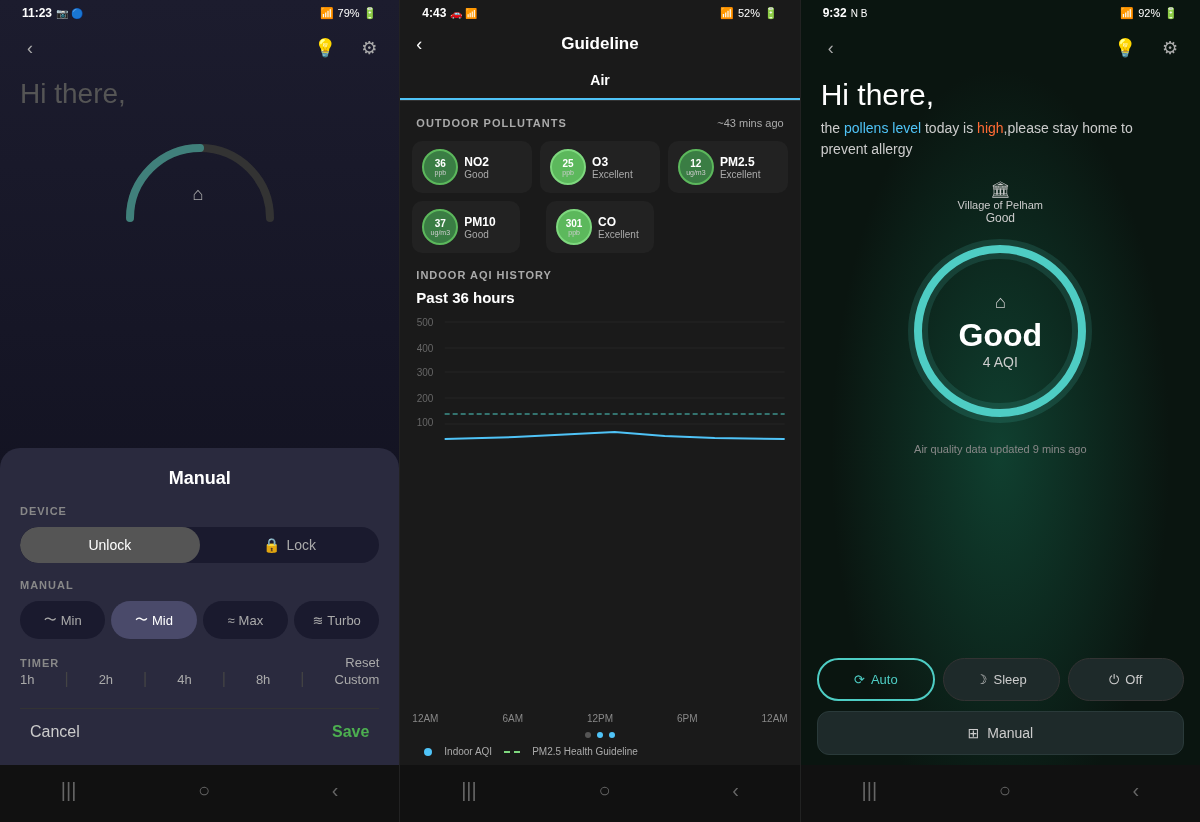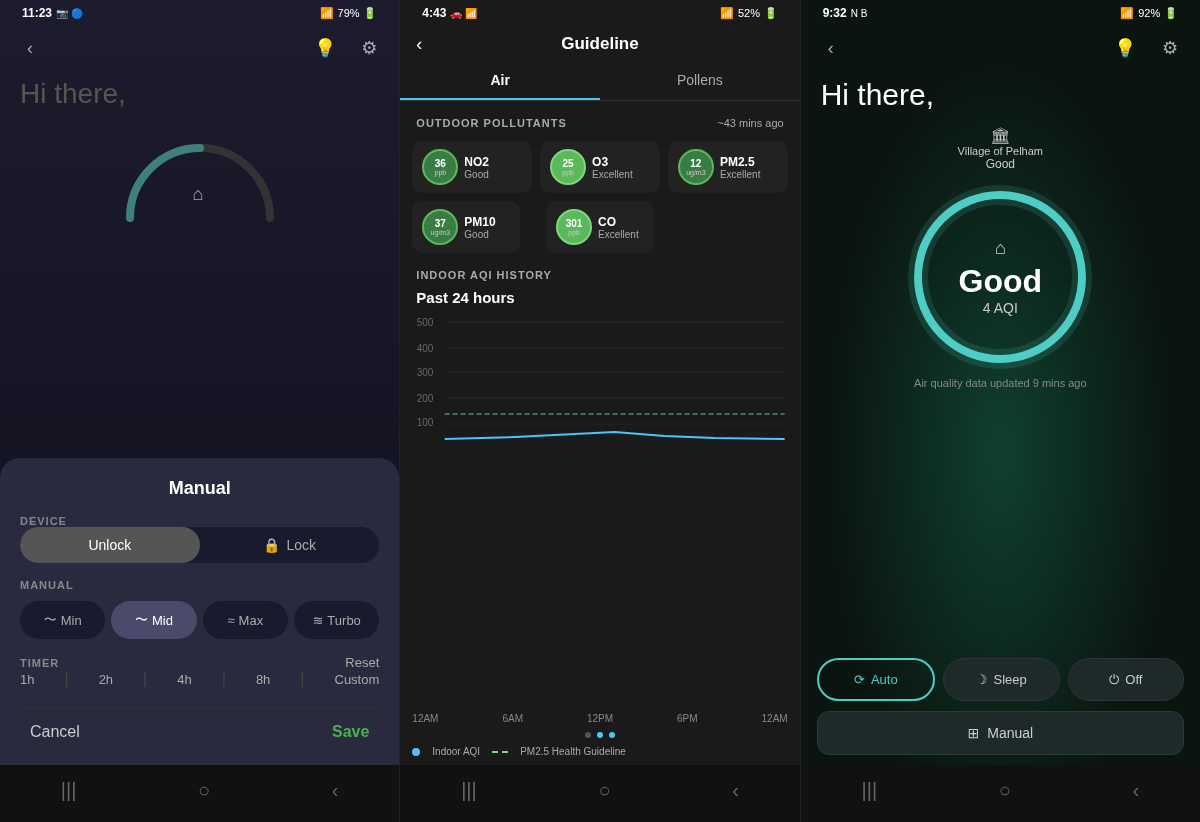--- a/index.html
+++ b/index.html
@@ -104,20 +104,21 @@
       font-size: 18px;
       font-weight: 600;
       color: #fff;
       margin-bottom: 16px;
     }
     .device-label {
       font-size: 11px;
       font-weight: 700;
       color: #888;
       letter-spacing: 1px;
+      margin-bottom: 10px;
     }
     .device-toggle {
       display: flex;
       background: #1a1a2e;
       border-radius: 25px;
       overflow: hidden;
       margin-bottom: 16px;
     }
     .toggle-btn {
       flex: 1;
@@ -345,21 +346,21 @@
     .chart-labels {
       display: flex;
       justify-content: space-between;
       padding: 4px 12px 4px;
       font-size: 10px;
       color: #888;
     }
     .chart-legend {
       display: flex;
       gap: 12px;
-      padding: 4px 12px 8px;
+      padding: 4px 24px 8px;
       font-size: 10px;
       color: #aaa;
       align-items: center;
     }
     .legend-dot {
       width: 8px; height: 8px;
       border-radius: 50%;
       background: #4fc3f7;
       display: inline-block;
     }
@@ -456,21 +457,21 @@
       flex-direction: column;
       align-items: center;
     }
     .home-icon-gauge { font-size: 18px; color: #ccc; margin-bottom: 4px; }
     .aqi-status-text { font-size: 32px; font-weight: 700; color: #fff; }
     .aqi-value { font-size: 14px; color: #ccc; }
 
     .aqi-update {
       font-size: 11px;
       color: #888;
-      margin-top: 0;
+      margin-top: 12px;
     }
 
     .mode-buttons {
       display: flex;
       gap: 8px;
       padding: 10px 16px 6px;
     }
     .mode-btn {
       flex: 1;
       padding: 12px 6px;
@@ -649,21 +650,20 @@
     </div>
   </div>
 
   <div class="panel-2-header">
     <span class="back-btn">‹</span>
     <span class="panel-2-title">Guideline</span>
   </div>
 
   <div class="tab-bar">
     <div class="tab active">Air</div>
-    <div class="tab">Pollens</div>
   </div>
 
   <div class="section-title">
     <span>OUTDOOR POLLUTANTS</span>
     <span class="time-ago">~43 mins ago</span>
   </div>
 
   <div class="pollutants-grid">
     <div class="pollutant-card">
       <div class="pollutant-circle">
@@ -715,21 +715,21 @@
       </div>
       <div class="pollutant-info">
         <div class="p-name">CO</div>
         <div class="p-status">Excellent</div>
       </div>
     </div>
     <div></div>
   </div>
 
   <div class="indoor-title">INDOOR AQI HISTORY</div>
-  <div class="chart-title">Past 24 hours</div>
+  <div class="chart-title">Past 36 hours</div>
 
   <div class="chart-area">
     <svg class="chart-svg" viewBox="0 0 370 130" height="130">
 
       <text x="2" y="12" fill="#666" font-size="10">500</text>
       <text x="2" y="38" fill="#666" font-size="10">400</text>
       <text x="2" y="62" fill="#666" font-size="10">300</text>
       <text x="2" y="88" fill="#666" font-size="10">200</text>
       <text x="2" y="112" fill="#666" font-size="10">100</text>
 
@@ -793,20 +793,23 @@
       <div class="header-icon">
         <span>‹</span>
       </div>
       <div style="display:flex;gap:16px;">
         <div class="header-icon">💡</div>
         <div class="header-icon">⚙</div>
       </div>
     </div>
 
     <div class="p3-greeting">Hi there,</div>
+    <div class="p3-subtitle">
+      <span>the </span><span class="pollens-highlight">pollens level</span><span> today is </span><span class="high-highlight">high</span><span>,please stay home to prevent allergy</span>
+    </div>
 
     <div class="aqi-gauge-container">
       <div class="location-label">
         <span class="loc-icon">🏛</span>
         <span class="loc-name">Village of Pelham</span>
         <span class="loc-status">Good</span>
       </div>
 
       <div class="gauge-wrapper">
         <svg class="gauge-svg" width="200" height="200" viewBox="0 0 200 200">

